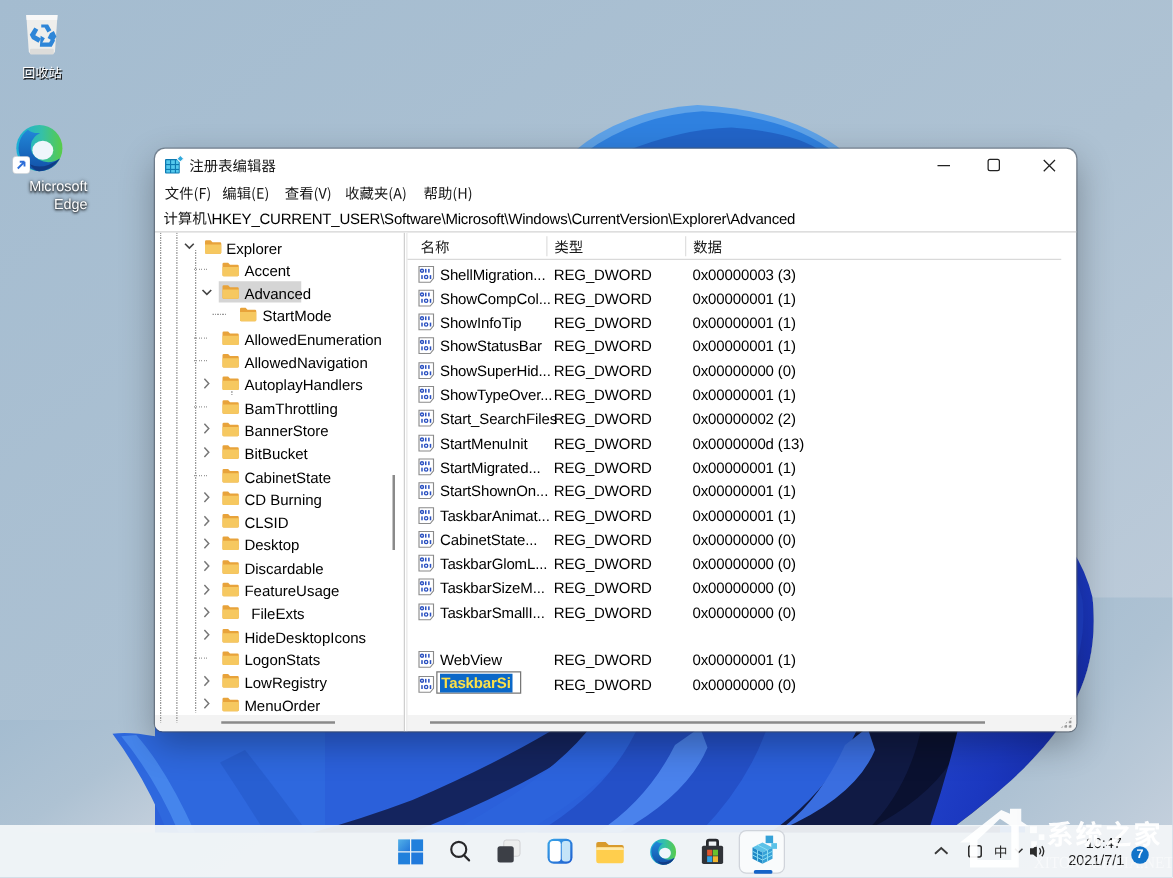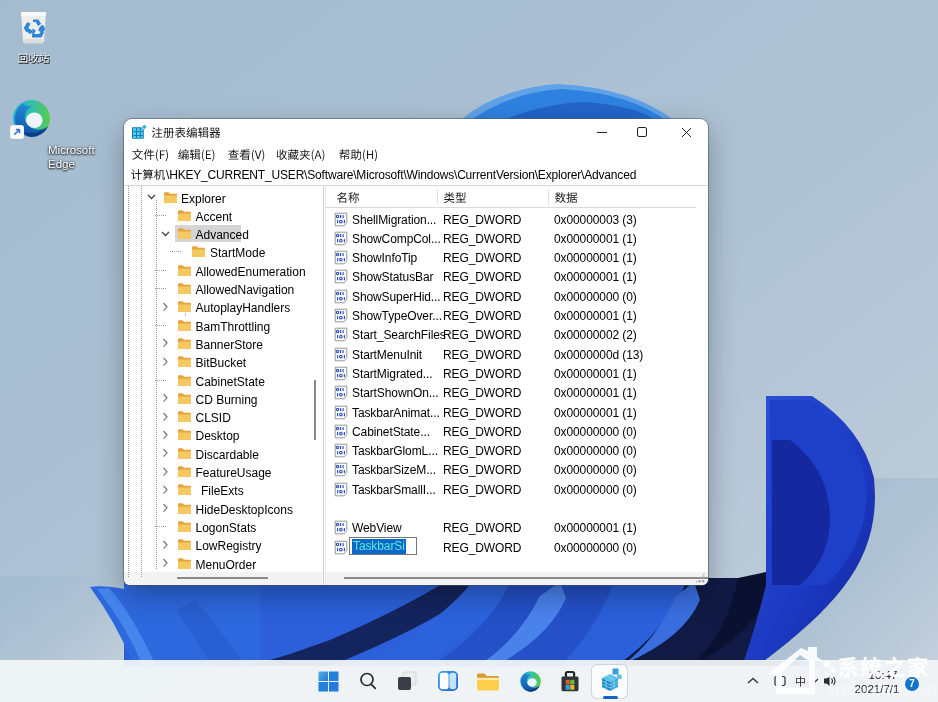--- a/index.html
+++ b/index.html
@@ -1,19 +1,19 @@
 <!DOCTYPE html>
 <html><head><meta charset="utf-8"><style>
   * { margin:0; padding:0; box-sizing:border-box; }
   html,body { width:938px; height:702px; overflow:hidden; }
   body { font-family:"Liberation Sans", sans-serif; position:relative; background:#a9bfd2; }
   #wall { position:absolute; left:0; top:0; }
-  .dlabel { position:absolute; text-align:left; color:#fff; font-size:11px;
-    text-shadow:0 1px 2px rgba(0,0,0,.95), 0 0 3px rgba(0,0,0,.7); line-height:14px;margin-left:48px; }
-  #win { position:absolute; left:124px; top:119px; width:584px; height:466px;
+  .dlabel { position:absolute; text-align:right; color:#fff; font-size:11px;
+    text-shadow:0 1px 2px rgba(0,0,0,.95), 0 0 3px rgba(0,0,0,.7); line-height:14px; }
+  #win { position:absolute; left:124px; top:119px; width:737px; height:466px;
     background:#fff; border-radius:8px 8px 6px 6px;
     box-shadow:0 10px 28px rgba(0,0,0,.30), 0 0 0 1px rgba(88,98,112,.6);
     font-size:12px; color:#000; }
   #titlebar { position:absolute; left:0; top:0; right:0; height:26px; }
   .capbtn { position:absolute; top:0; width:44px; height:26px; }
   #menubar { position:absolute; left:0; top:26px; right:0; height:19px; }
   #addrbar { position:absolute; left:0; top:45px; right:0; height:22px; border-bottom:1px solid #d4d4d4; }
   #body { position:absolute; left:0; top:67px; right:0; bottom:0; border-radius:0 0 6px 6px; overflow:hidden; }
   #tree { position:absolute; left:0; top:0; width:199px; bottom:0; overflow:hidden; }
   #vsep { position:absolute; left:199px; top:0; width:3px; bottom:0; background:#fff; border-left:1px solid #cfcfcf; border-right:1px solid #e8e8e8; }
@@ -681,21 +681,21 @@
               <circle cx="6.9" cy="9.6" r="1.3"></circle>
             </g>
             <g fill="#2a50c0">
               <rect x="6" y="3.1" width="1.2" height="3"></rect>
               <rect x="8.5" y="3.1" width="1.2" height="3"></rect>
               <rect x="3" y="8.1" width="1.2" height="3.1"></rect>
               <rect x="9.8" y="8.1" width="1.2" height="3.1"></rect>
             </g>
           </svg>
           <div style="position:absolute;left:23px;top:-0.5px;width:68px;height:18px;background:#fff;border:1px solid #777;">
-            <span style="background:#0b68c8;color:#5eead4;padding:0 1px;position:absolute;left:2px;top:1px;height:15px;line-height:15px;">TaskbarSi</span>
+            <span style="background:#0b68c8;color:#fde047;padding:0 1px;position:absolute;left:2px;top:1px;height:15px;line-height:15px;font-weight:bold;">TaskbarSi</span>
           </div>
           <div class="c2" style="top:1px">REG_DWORD</div>
           <div class="c3" style="top:1px">0x00000000 (0)</div>
         </div>
         <div style="position:absolute;left:18px;top:391px;width:444px;height:2px;background:#8a8a8a"></div>
         <div style="position:absolute;right:3px;bottom:2px;width:10px;height:10px;background-image:radial-gradient(circle at 1.2px 1.2px,#9a9a9a 1px,transparent 1.3px);background-size:3.5px 3.5px;clip-path:polygon(100% 0,100% 100%,0 100%)"></div>
       </div>
   </div>
 </div>
 

